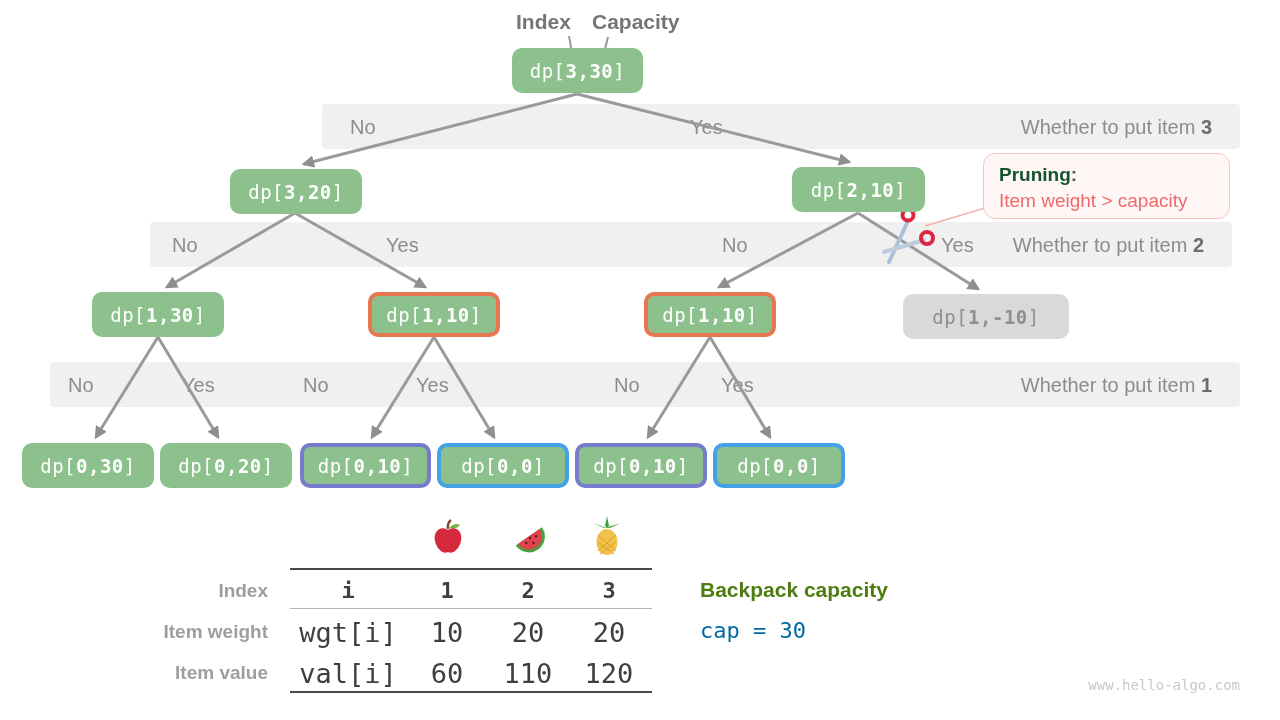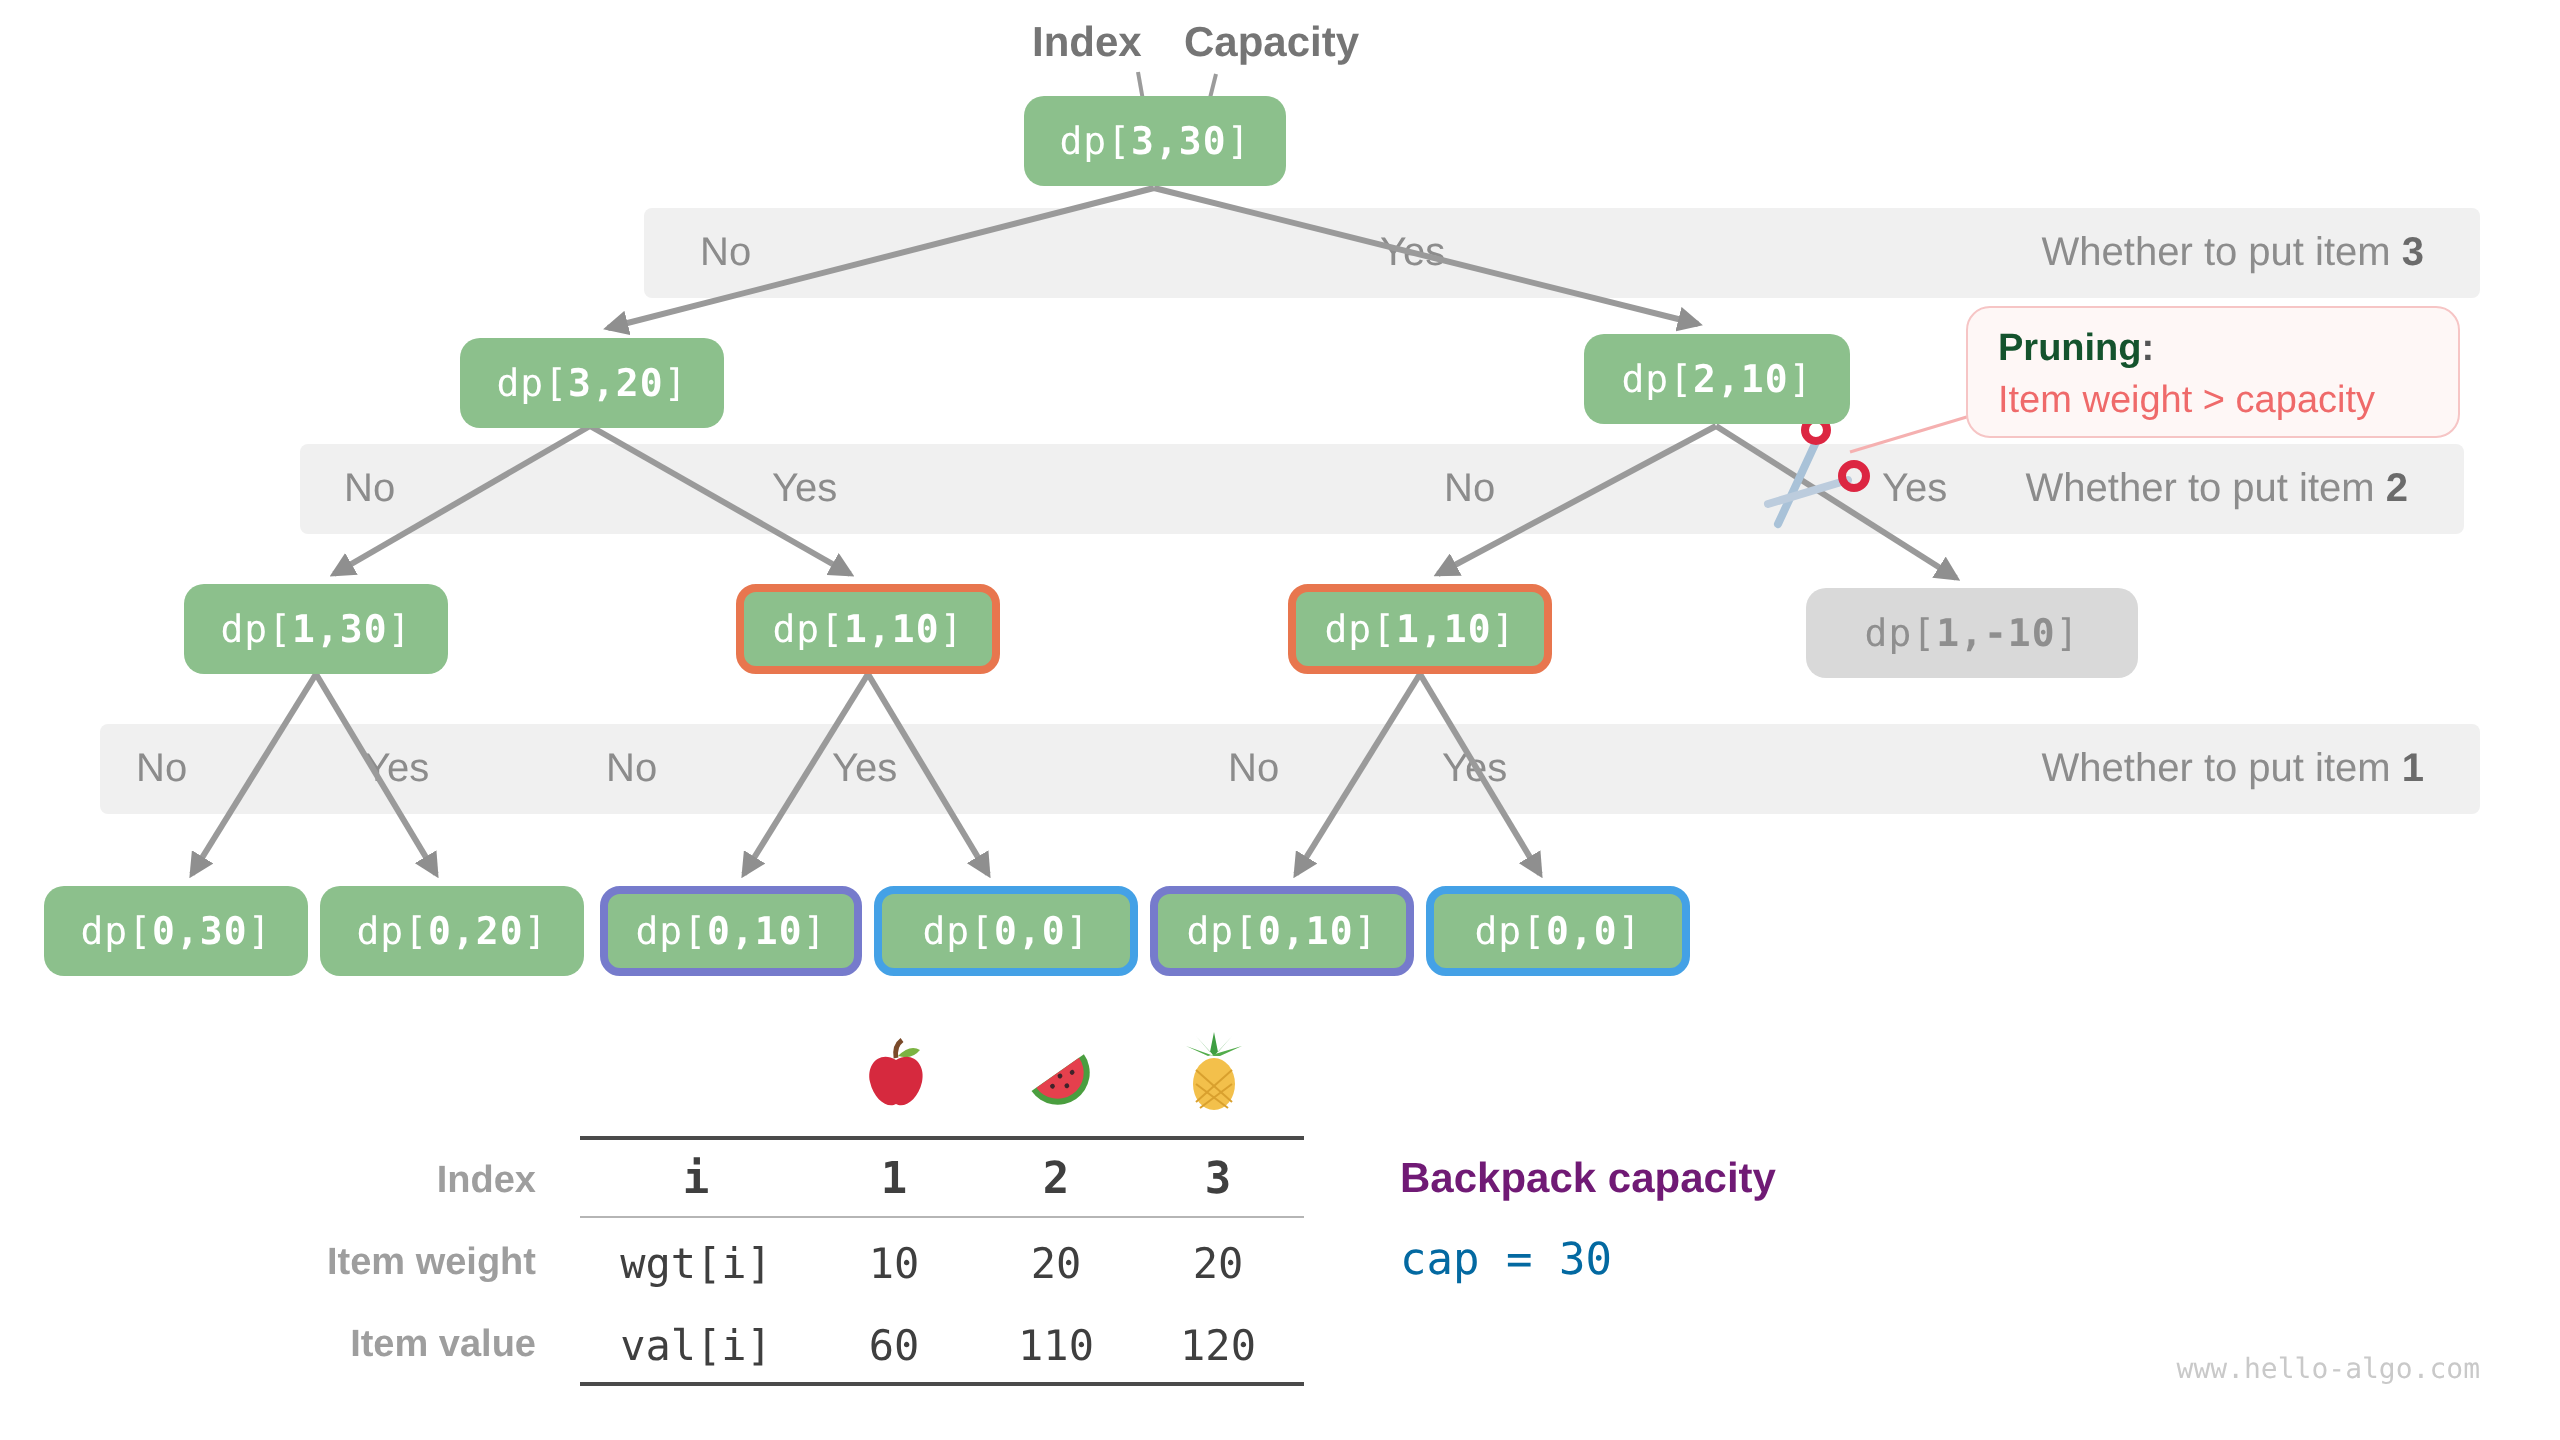--- a/index.html
+++ b/index.html
@@ -32,29 +32,29 @@
 
   
   .pruning{position:absolute;left:983px;top:153px;width:247px;height:66px;z-index:4;
            box-sizing:border-box;background:#fef7f6;border:1px solid #f6c5c5;border-radius:12px;
            padding:8px 15px;font:400 19px "Liberation Sans",sans-serif;color:#ef6a6a;line-height:26px;}
   .pruning .t{font-weight:700;color:#14532d;}
   .pruning .c{color:#555555;font-weight:700;}
 
   
   .cell{position:absolute;transform:translate(-50%,-50%);white-space:nowrap;
-        font-family:"DejaVu Sans Mono",monospace;color:#3f3f3f;font-size:21px;}
+        font-family:"DejaVu Sans Mono",monospace;color:#3f3f3f;font-size:27px;}
   .cell.hdr{font-weight:700;font-size:22px;}
   .rowlbl{position:absolute;transform:translate(-100%,-50%);white-space:nowrap;
           font:700 19px "Liberation Sans",sans-serif;color:#9e9e9e;}
   .rule{position:absolute;left:290px;width:362px;background:#4a4a4a;height:2px;}
   .rule.thin{height:1px;background:#b5b5b5;}
   .fruit{position:absolute;transform:translate(-50%,-50%);line-height:0;}
 
-  .cap-label{position:absolute;left:700px;top:578px;font:700 21px "Liberation Sans",sans-serif;color:#701a75;}
+  .cap-label{position:absolute;left:700px;top:578px;font:700 21px "Liberation Sans",sans-serif;color:#4d7c0f;}
   .cap-code{position:absolute;left:700px;top:618px;font:400 22px "DejaVu Sans Mono",monospace;color:#0369a1;}
 
   .watermark{position:absolute;right:40px;top:677px;
              font:400 14px "DejaVu Sans Mono",monospace;color:#c9c9c9;}
 </style>
 </head>
 <body>
 
 <div id="canvas">
 

